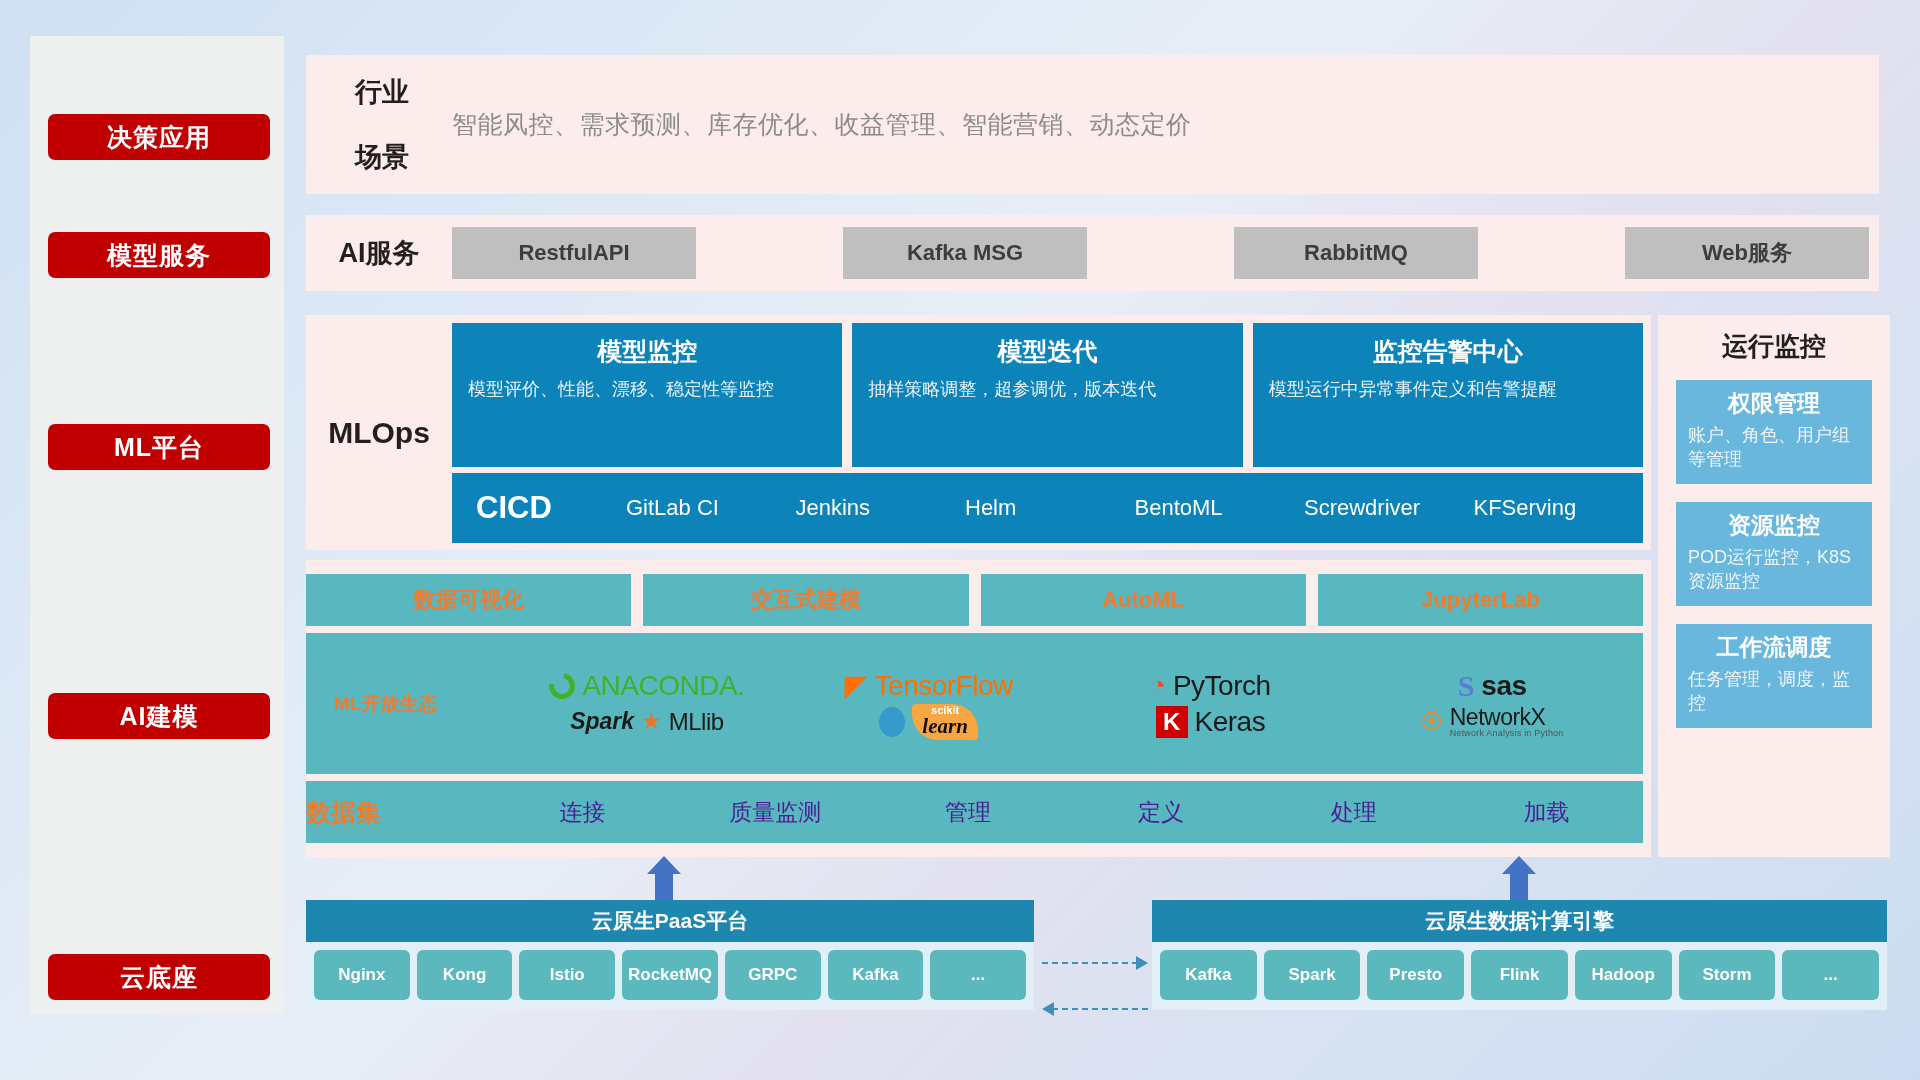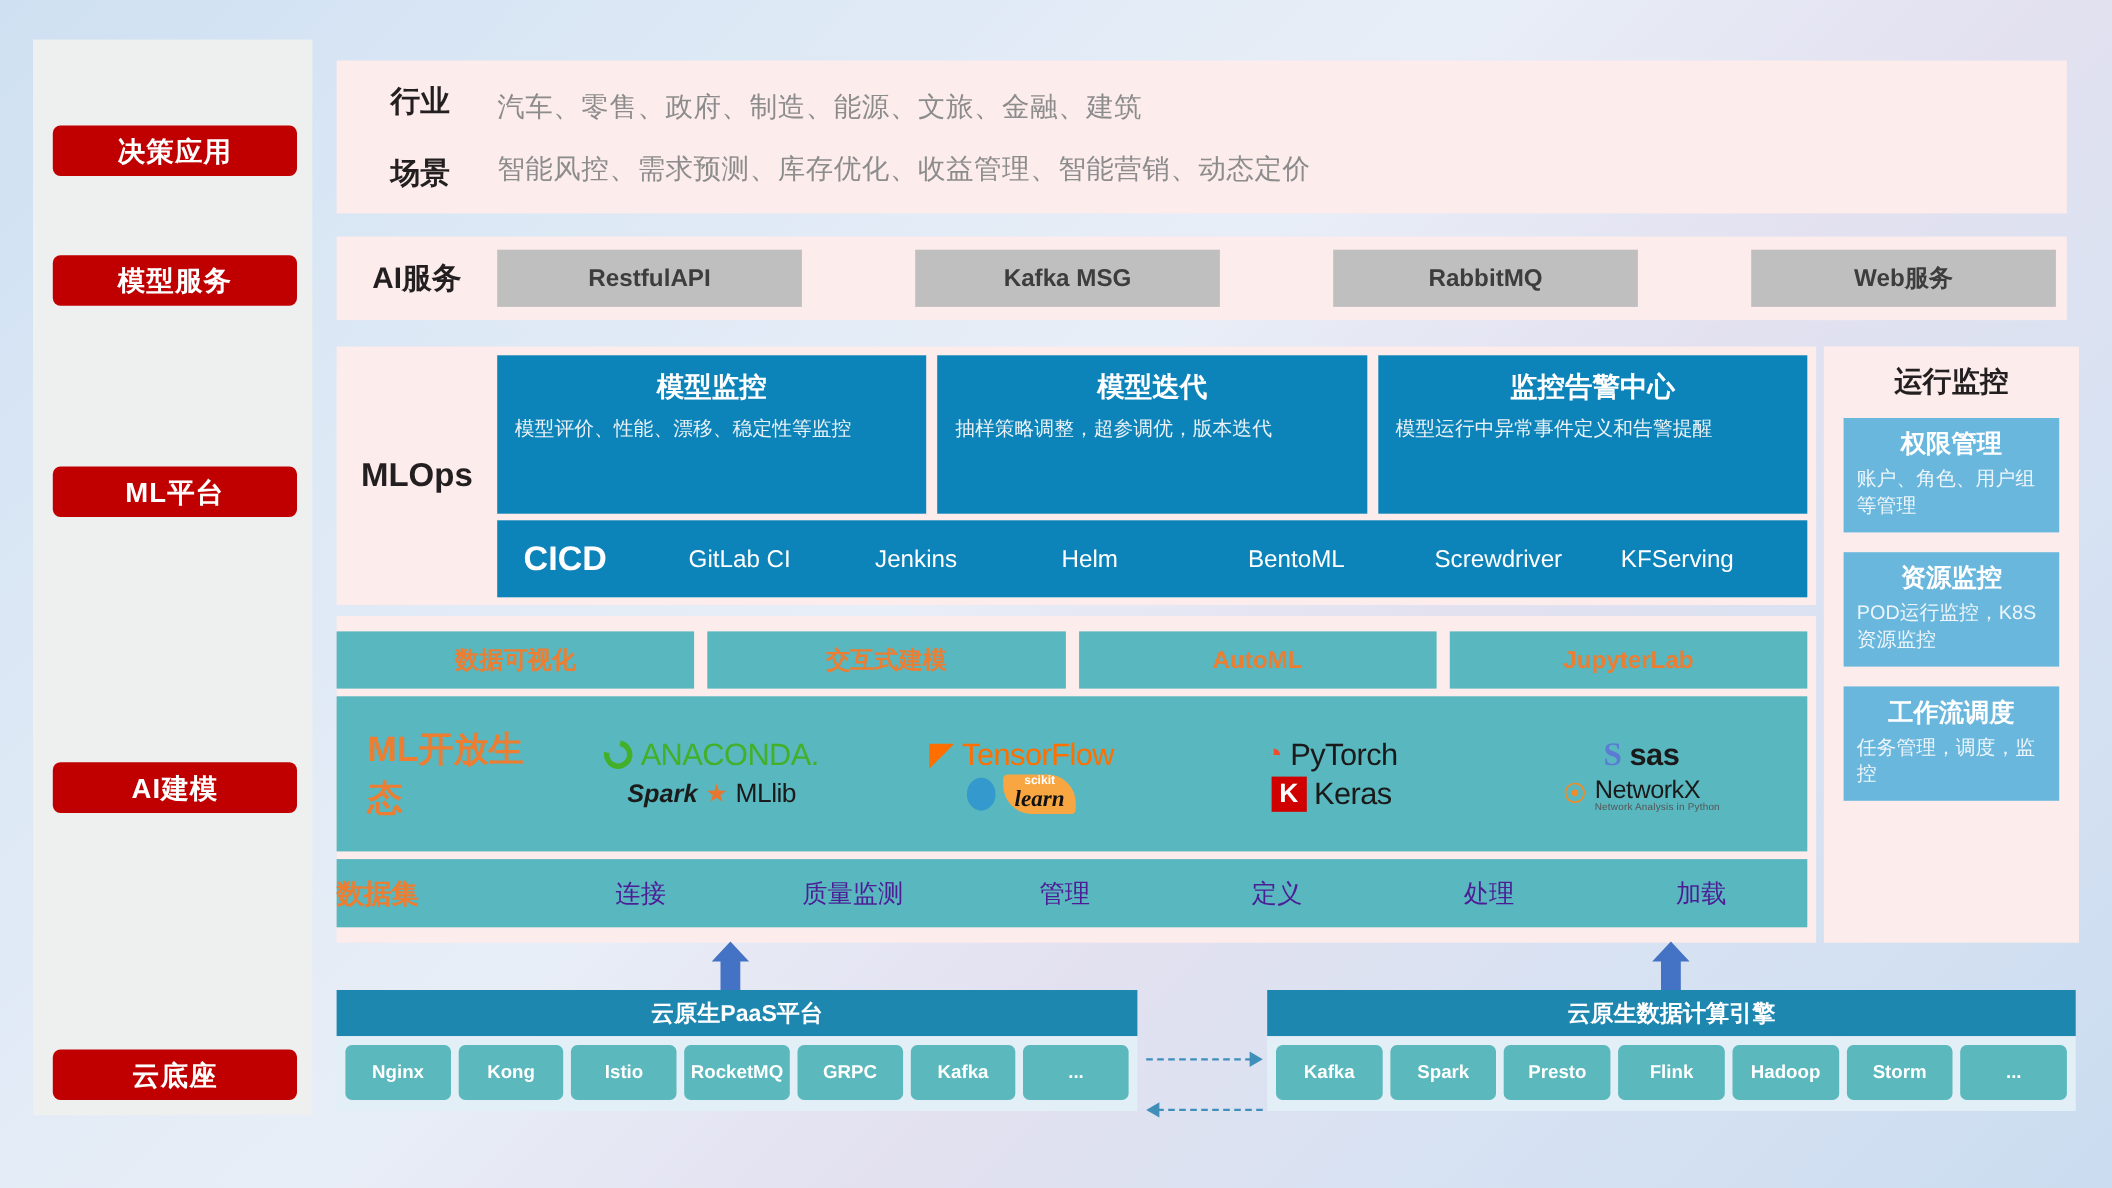--- a/index.html
+++ b/index.html
@@ -45,21 +45,21 @@
   .apps-row { font-size: 25px; color: #8c8c8c; letter-spacing: .5px; }
 
   
   .band-svc { top: 215px; width: 1573px; height: 76px; display: flex; align-items: center; }
   .band-svc .side-label {
     width: 146px; flex: 0 0 146px; text-align: center;
     font-size: 27px; font-weight: bold; color: #231f20;
   }
   .svc-chips { flex: 1; display: flex; gap: 0; justify-content: space-between; padding-right: 10px; }
   .svc-chip {
-    width: 277px; height: 52px; background: #bfbfbf; color: #3d3d3d;
+    width: 244px; height: 52px; background: #bfbfbf; color: #3d3d3d;
     font-size: 22px; font-weight: bold;
     display: flex; align-items: center; justify-content: center;
   }
 
   
   .band-ops { top: 315px; width: 1345px; height: 235px; display: flex; align-items: center; }
   .band-ops .side-label {
     width: 146px; flex: 0 0 146px; text-align: center;
     font-size: 30px; font-weight: bold; color: #231f20;
   }
@@ -91,21 +91,21 @@
   .lab-col { flex: 1; display: flex; flex-direction: column; gap: 7px; padding-right: 8px; }
   .lab-tabs { display: flex; gap: 12px; }
   .lab-tab {
     flex: 1; height: 52px; background: #59b7bf; color: #ed7d31;
     font-size: 22px; font-weight: bold;
     display: flex; align-items: center; justify-content: center;
   }
   .lab-eco {
     background: #59b7bf; height: 141px; display: flex; align-items: center; padding: 0 10px;
   }
-  .eco-label { flex: 0 0 190px; color: #ed7d31; font-size: 32px; font-weight: bold; padding-left: 18px; }
+  .eco-label { flex: 0 0 190px; color: #ed7d31; font-size: 19px; font-weight: bold; padding-left: 18px; }
   .eco-logos { flex: 1; display: grid; grid-template-columns: repeat(4, 1fr); grid-template-rows: 1fr 1fr; align-items: center; }
   .logo { display: flex; align-items: center; justify-content: center; gap: 7px; }
   .logo-text { font-size: 28px; letter-spacing: -.5px; }
 
   .lab-data { background: #59b7bf; height: 62px; display: flex; align-items: center; }
   .data-title { flex: 0 0 180px; color: #ed7d31; font-size: 25px; font-weight: bold; }
   .data-items { flex: 1; display: flex; }
   .data-item { flex: 1; text-align: center; font-size: 23px; color: #4c1d95; }
 
   
@@ -203,21 +203,20 @@
         <span>云底座</span>
       </div>
   </div>
 
   <div class="band band-apps">
     <div class="side-label">
       <span>行业</span>
       <span>场景</span>
     </div>
     <div class="apps-rows">
-      <div class="apps-row">汽车、零售、政府、制造、能源、文旅、金融、建筑</div>
       <div class="apps-row">智能风控、需求预测、库存优化、收益管理、智能营销、动态定价</div>
     </div>
   </div>
 
   <div class="band band-svc">
     <div class="side-label">AI服务</div>
     <div class="svc-chips">
       <div class="svc-chip">RestfulAPI</div>
       <div class="svc-chip">Kafka MSG</div>
       <div class="svc-chip">RabbitMQ</div>

